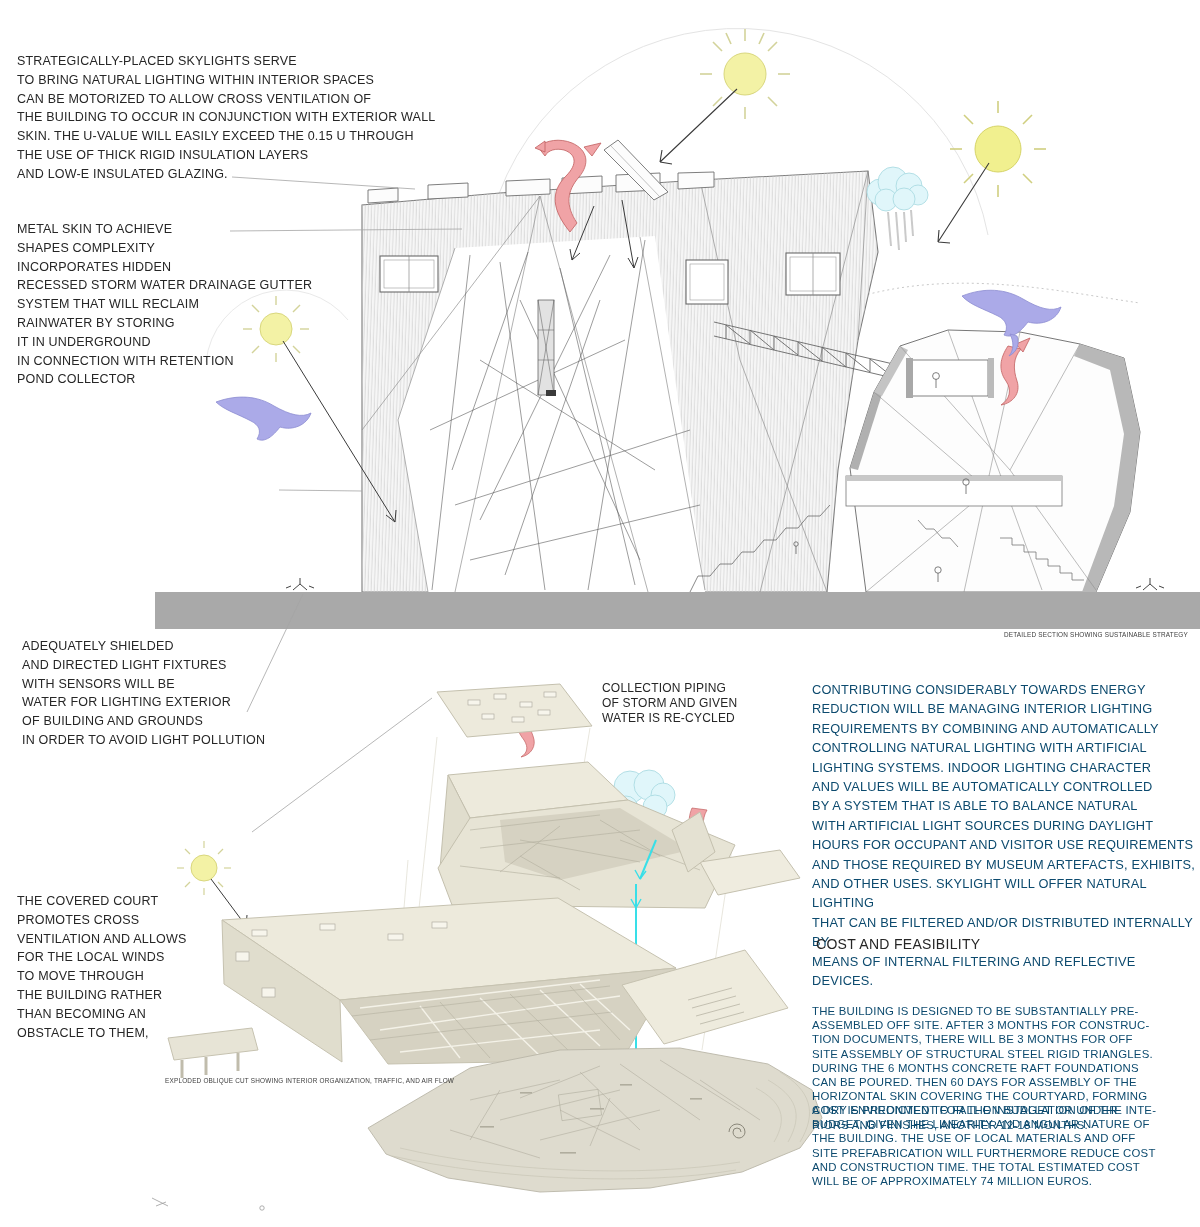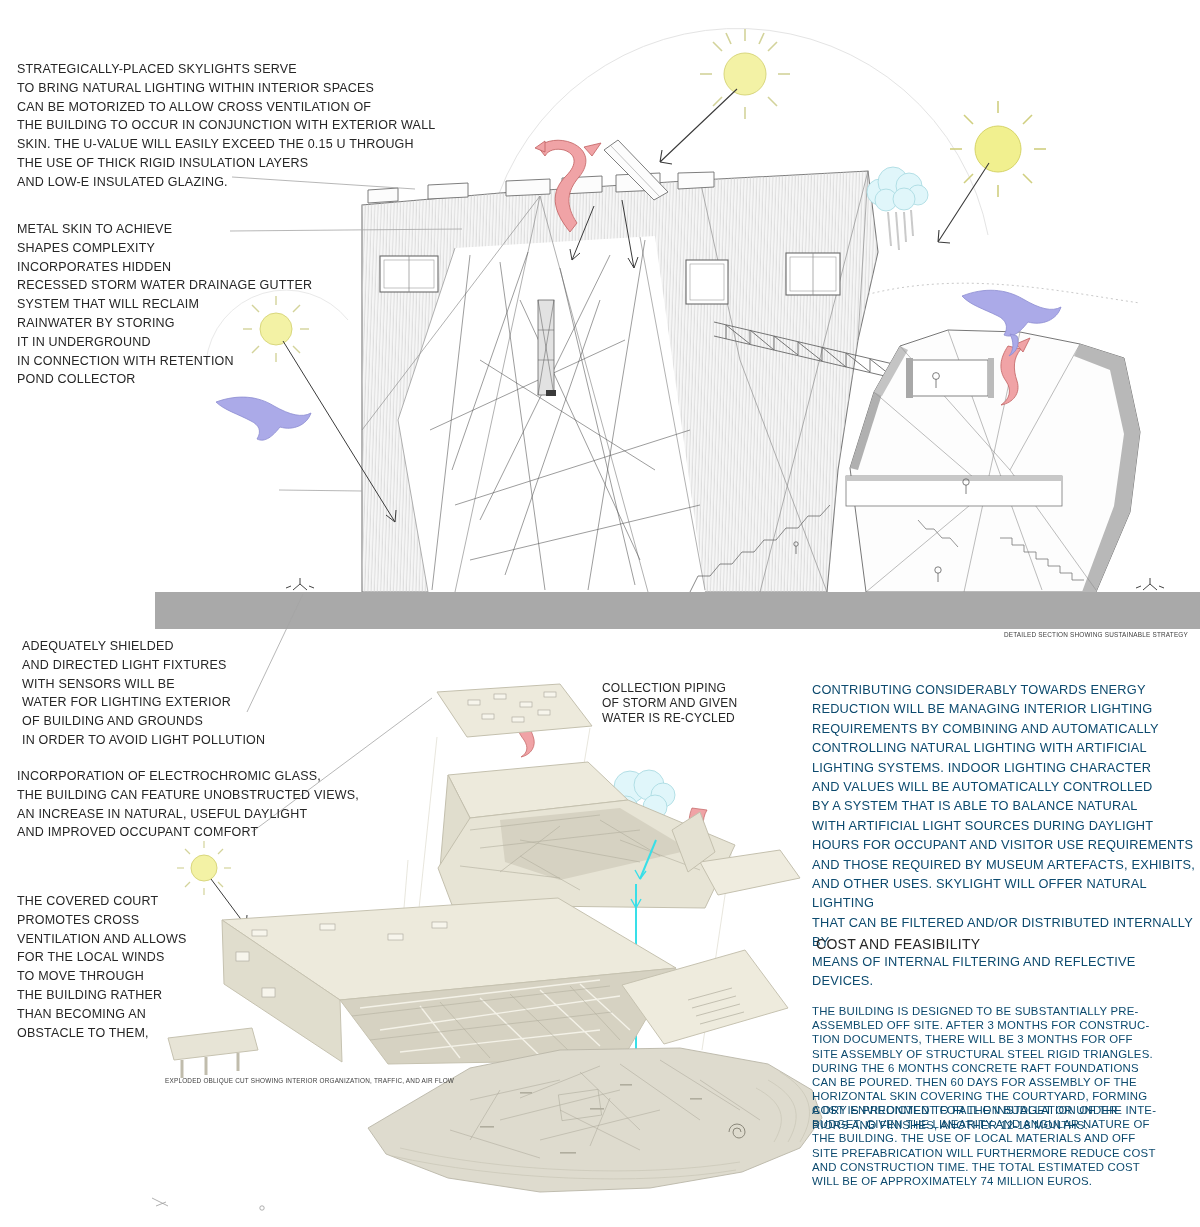--- a/index.html
+++ b/index.html
@@ -362,21 +362,21 @@
 
   <g stroke="#a5a5a5" stroke-width="0.8" fill="none">
     <path d="M232,177 L415,189"></path>
     <path d="M230,231 L462,229"></path>
     <path d="M279,490 L362,491"></path>
     <path d="M247,712 L303,594"></path>
     <path d="M252,832 L432,698"></path>
   </g>
 </svg>
 
-  <div class="anno" style="left:17px;top:60px;">STRATEGICALLY-PLACED SKYLIGHTS SERVE
+  <div class="anno" style="left:17px;top:52px;">STRATEGICALLY-PLACED SKYLIGHTS SERVE
 TO BRING NATURAL LIGHTING WITHIN INTERIOR SPACES
 CAN BE MOTORIZED TO ALLOW CROSS VENTILATION OF
 THE BUILDING TO OCCUR IN CONJUNCTION WITH EXTERIOR WALL
 SKIN. THE U-VALUE WILL EASILY EXCEED THE 0.15 U THROUGH
 THE USE OF THICK RIGID INSULATION LAYERS
 AND LOW-E INSULATED GLAZING.</div>
   <div class="anno" style="left:17px;top:220px;">METAL SKIN TO ACHIEVE
 SHAPES COMPLEXITY
 INCORPORATES HIDDEN
 RECESSED STORM WATER DRAINAGE GUTTER
@@ -384,24 +384,20 @@
 RAINWATER BY STORING
 IT IN UNDERGROUND
 IN CONNECTION WITH RETENTION
 POND COLLECTOR</div>
   <div class="anno" style="left:22px;top:637px;">ADEQUATELY SHIELDED
 AND DIRECTED LIGHT FIXTURES
 WITH SENSORS WILL BE
 WATER FOR LIGHTING EXTERIOR
 OF BUILDING AND GROUNDS
 IN ORDER TO AVOID LIGHT POLLUTION</div>
-  <div class="anno" style="left:17px;top:767px;">INCORPORATION OF ELECTROCHROMIC GLASS,
-THE BUILDING CAN FEATURE UNOBSTRUCTED VIEWS,
-AN INCREASE IN NATURAL, USEFUL DAYLIGHT
-AND IMPROVED OCCUPANT COMFORT</div>
   <div class="anno" style="left:17px;top:892px;">THE COVERED COURT
 PROMOTES CROSS
 VENTILATION AND ALLOWS
 FOR THE LOCAL WINDS
 TO MOVE THROUGH
 THE BUILDING RATHER
 THAN BECOMING AN
 OBSTACLE TO THEM,</div>
   <div class="anno small" style="left:602px;top:681px;">COLLECTION PIPING
 OF STORM AND GIVEN

